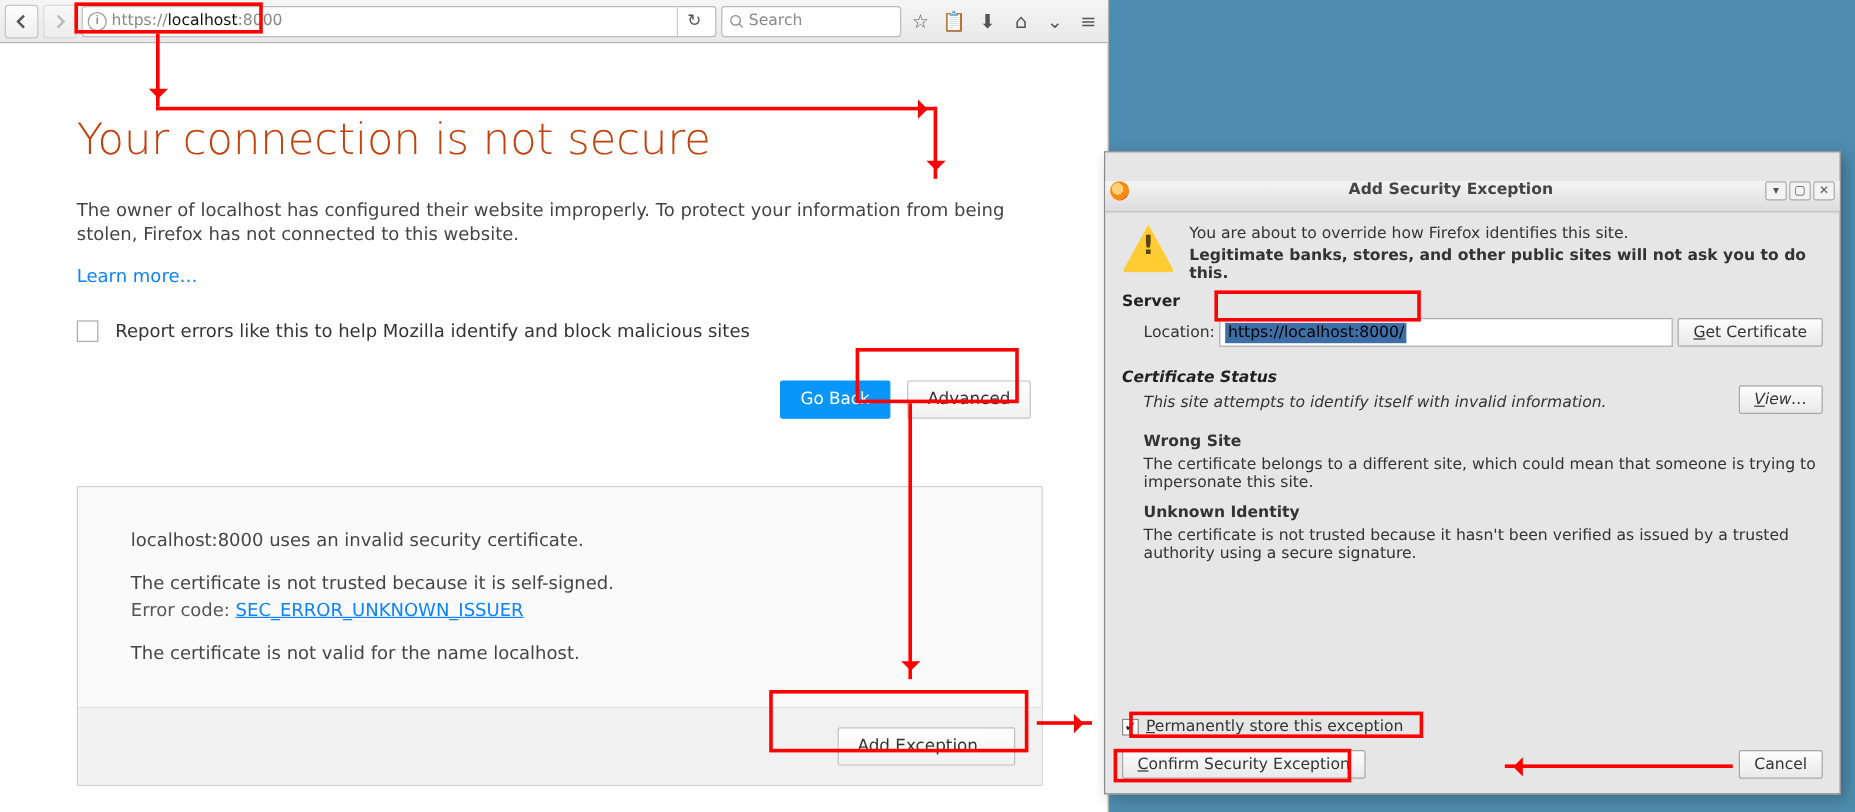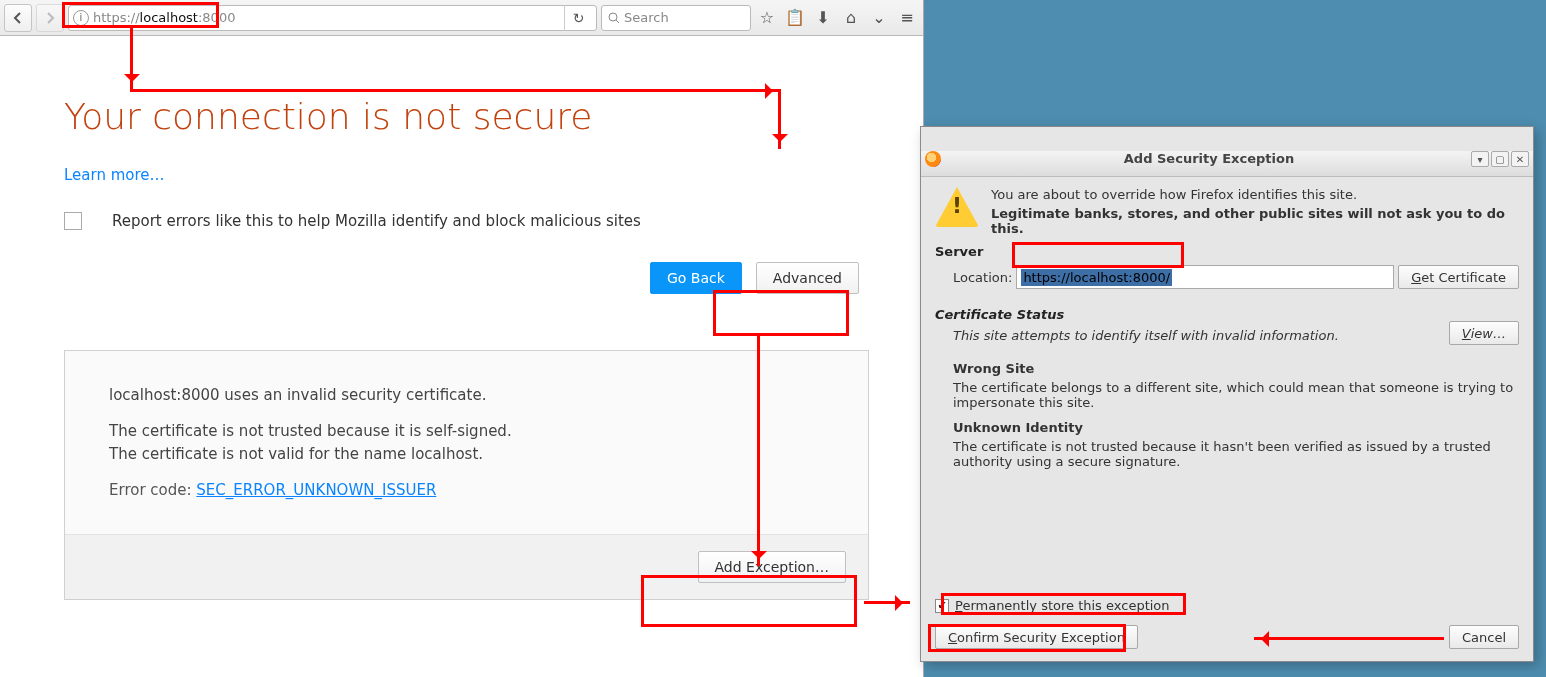--- a/index.html
+++ b/index.html
@@ -88,21 +88,21 @@
     color:#333;
   }
   .page h1 {
     font-size: 36px;
     font-weight: 300;
     color:#c2410c;
     margin: 0 0 28px 0;
   }
   .page p { font-size:15px; color:#444; margin:0 0 14px; line-height:1.35;}
   .learn { color:#0a84ff; font-size:15px; text-decoration:none;}
-  .report-row { display:flex; align-items:center; gap:30px; margin:28px 0 32px; font-size:15px;}
+  .report-row { display:flex; align-items:center; gap:14px; margin:28px 0 32px; font-size:15px;}
   .cb { width:18px;height:18px;border:1px solid #aaa;background:#fff;}
   .btn-row { display:flex; gap:14px; justify-content:flex-end; margin-right:10px;}
   .btn { height:32px; padding:0 16px; font-size:14px; border:1px solid #c0c0c0; background:linear-gradient(#fff,#f1f1f1); border-radius:2px; display:inline-flex;align-items:center;}
   .btn.primary { background:#0996f8; color:#fff; border-color:#0996f8;}
   .advanced-box {
     margin-top: 56px;
     border:1px solid #d0d0d0;
     background:#fafafa;
   }
   .advanced-box .inner { padding:34px 44px 18px; font-size:15px; color:#555; }
@@ -245,40 +245,41 @@
     <div class="tbicon">☆</div>
     <div class="tbicon">📋</div>
     <div class="tbicon">⬇</div>
     <div class="tbicon">⌂</div>
     <div class="tbicon">⌄</div>
     <div class="tbicon">≡</div>
   </div>
 
   <div class="page">
     <h1>Your connection is not secure</h1>
+    <p>The owner of localhost has configured their website improperly. To protect your information from being stolen, Firefox has not connected to this website.</p>
     <a href="#" class="learn">Learn more…</a>
 
     <div class="report-row">
       <span class="cb"></span>
       <span>Report errors like this to help Mozilla identify and block malicious sites</span>
     </div>
 
     <div class="btn-row">
       <span class="btn primary">Go Back</span>
       <span class="btn">Advanced</span>
     </div>
 
     <div class="advanced-box">
       <div class="inner">
         <p>localhost:8000 uses an invalid security certificate.</p>
         <p style="margin-bottom:2px">The certificate is not trusted because it is self-signed.</p>
-        <p>The certificate is not valid for the name localhost.</p>
         <p>
           <span class="errcode-label">Error code: </span><a href="#" class="errcode">SEC_ERROR_UNKNOWN_ISSUER</a>
         </p>
+        <p>The certificate is not valid for the name localhost.</p>
       </div>
       <div class="advanced-footer">
         <span class="btn">Add Exception…</span>
       </div>
     </div>
   </div>
 </div>
 
 <div class="dialog">
   <div class="dlg-titlebar">

